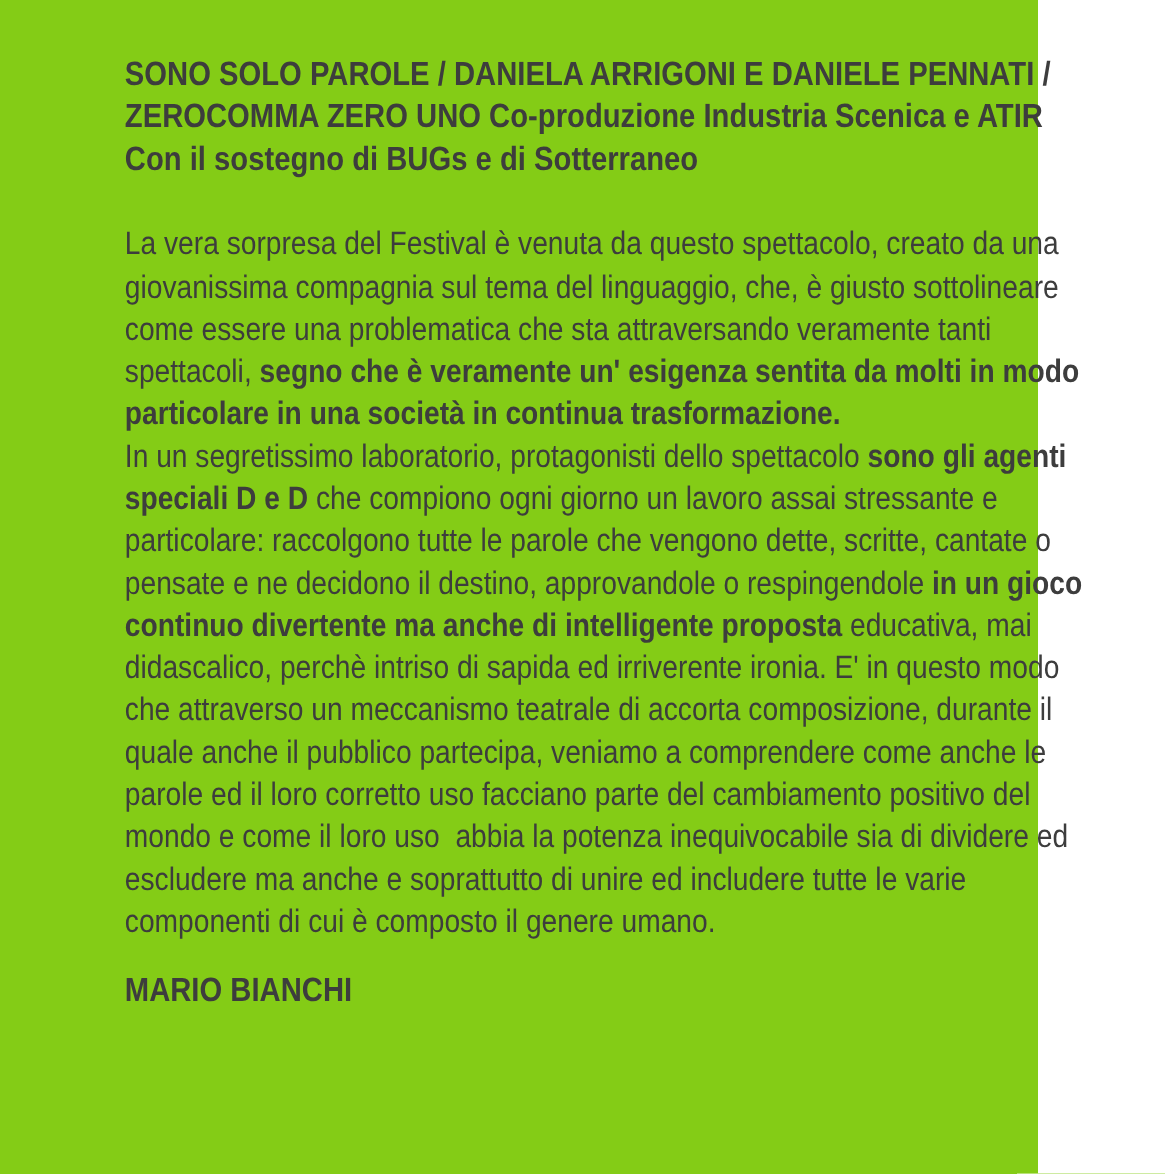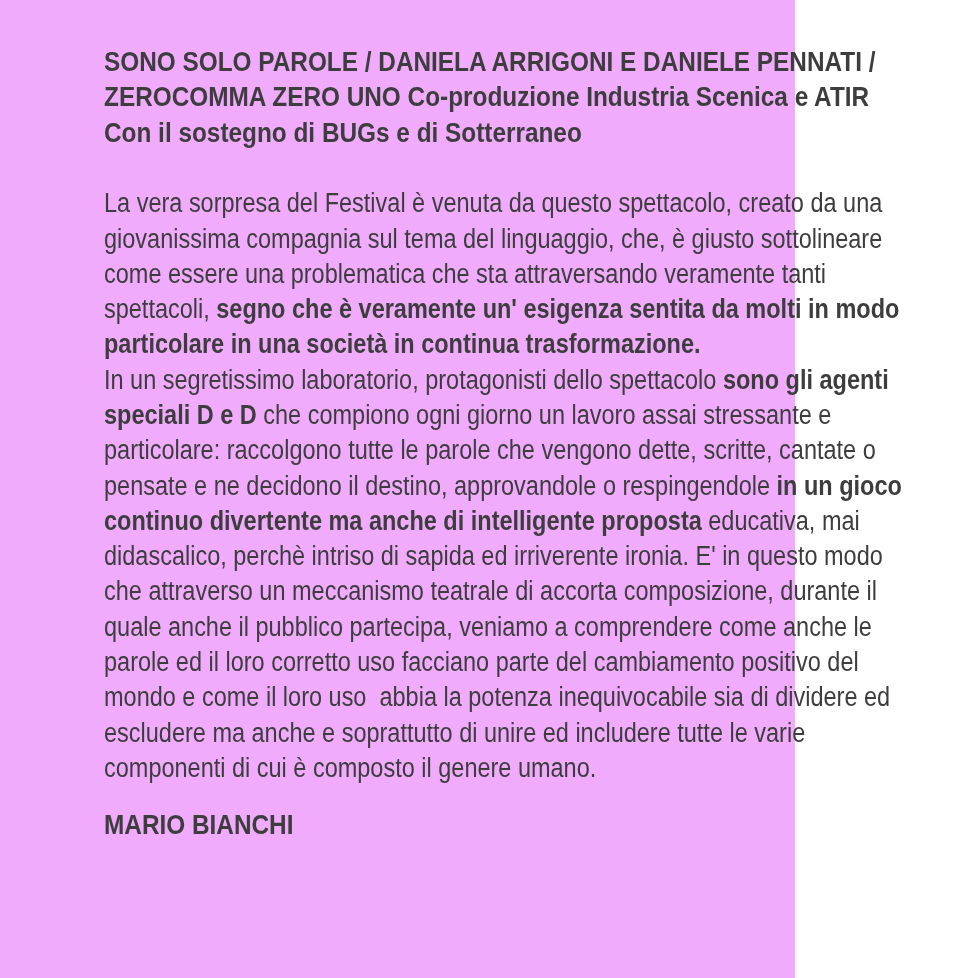--- a/index.html
+++ b/index.html
@@ -11,23 +11,23 @@
     height: 978px;
     background: #ffffff;
     font-family: "Liberation Sans", sans-serif;
     overflow: hidden;
     position: relative;
   }
   .page {
     position: absolute;
     left: 0;
     top: 0;
-    width: 795px;
+    width: 865px;
     height: 978px;
-    background: #f0abfc;
+    background: #84cc16;
   }
   
   .content {
     position: absolute;
     left: 104px;
     top: 44px;
     width: 944px;
     transform: scaleX(0.87);
     transform-origin: 0 0;
     color: #3d3d3d;

